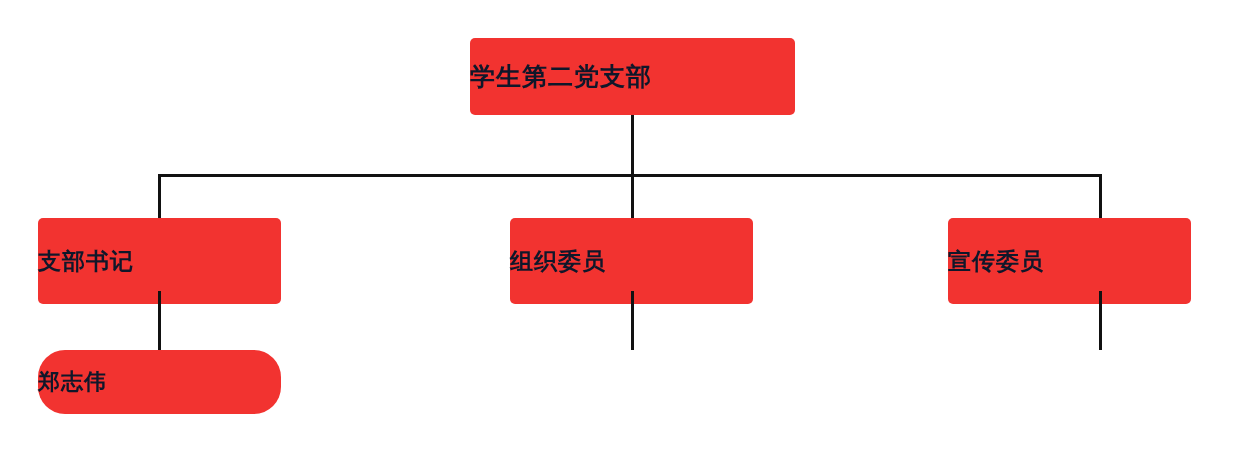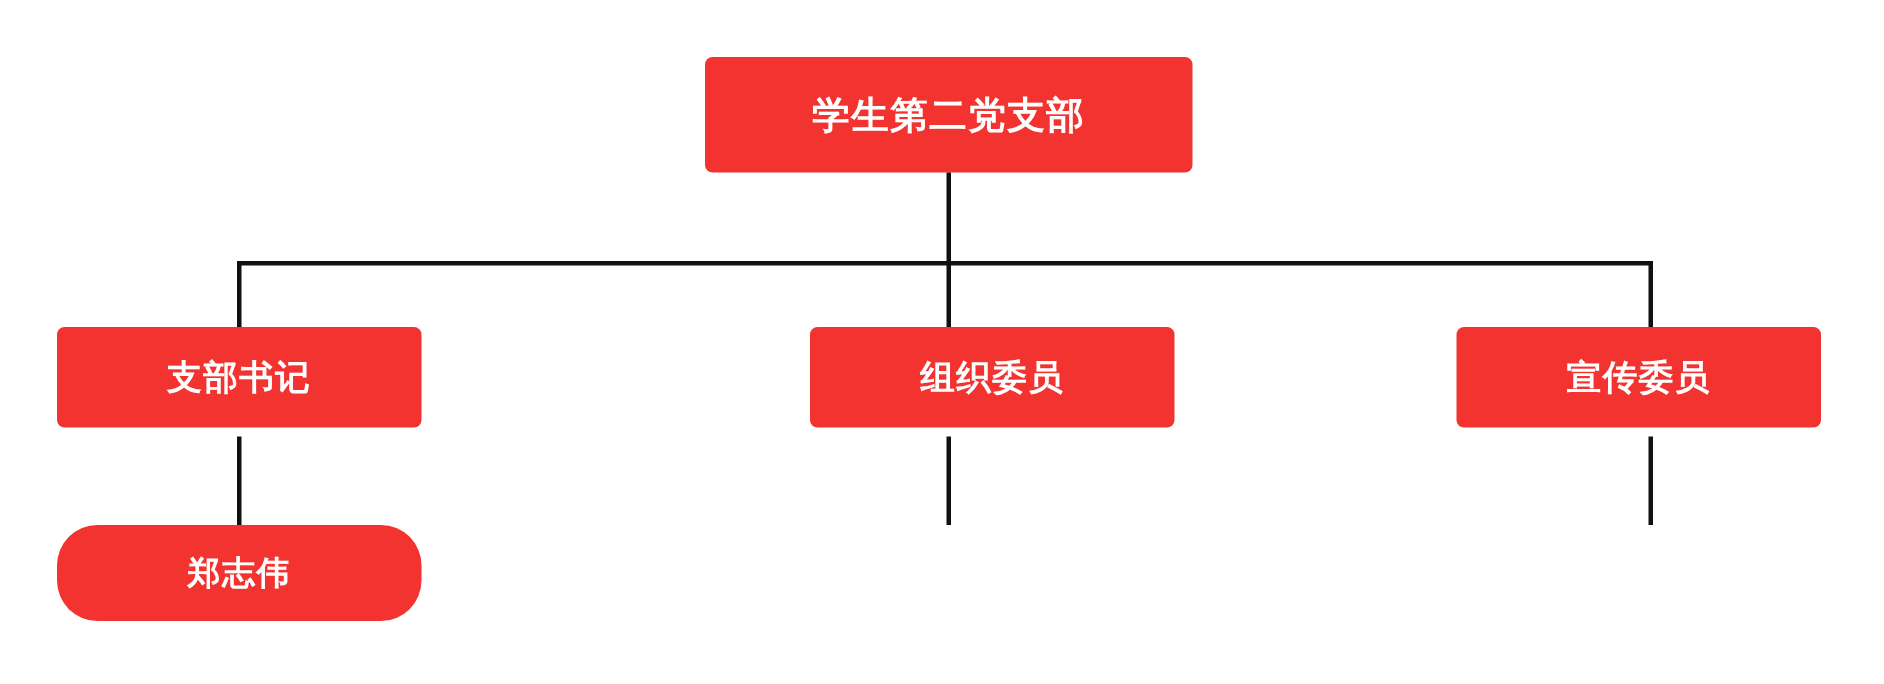--- a/index.html
+++ b/index.html
@@ -29,56 +29,56 @@
   }
   .connector-v { width: 3px; }
   .connector-h { height: 3px; }
 
   
   .node {
     position: absolute;
     box-sizing: border-box;
     background: #F23330;
     border-radius: 5px;
-    color: #ffffff;
+    color: #0f172a;
     display: flex;
     align-items: center;
-    justify-content: center;
+    justify-content: flex-start;
     text-align: center;
     font-weight: bold;
     letter-spacing: 1px;
     user-select: none;
   }
 
   .node-root {
     left: 470px;
     top: 38px;
     width: 325px;
     height: 77px;
     font-size: 25px;
   }
 
   .node-role {
     top: 218px;
     width: 243px;
-    height: 67px;
+    height: 86px;
     font-size: 23px;
   }
 
   .node-person {
     top: 350px;
     width: 243px;
     height: 64px;
     font-size: 22px;
     border-radius: 27px;
   }
 
   .col-left   { left: 38px;  }
-  .col-mid    { left: 510px; margin-left: 30px; }
-  .col-right  { left: 971px; }
+  .col-mid    { left: 510px; }
+  .col-right  { left: 948px; }
 </style>
 </head>
 <body>
 
 <div id="chart-canvas">
 
   <div class="node node-root">
     <span>学生第二党支部</span>
   </div>
 

